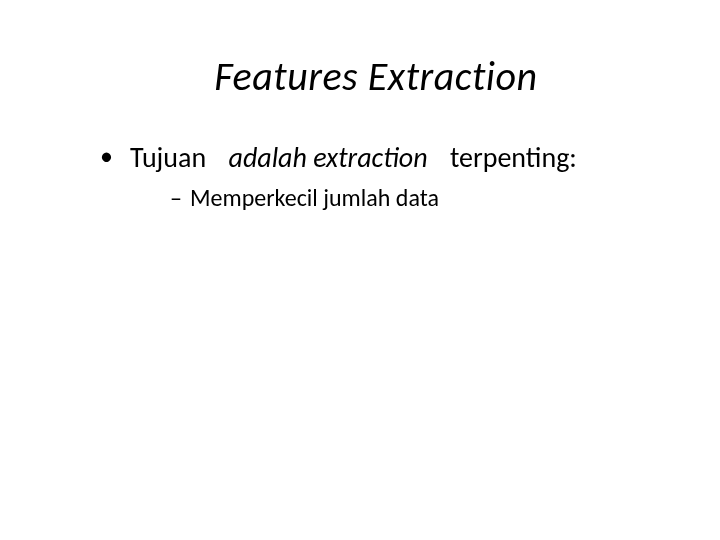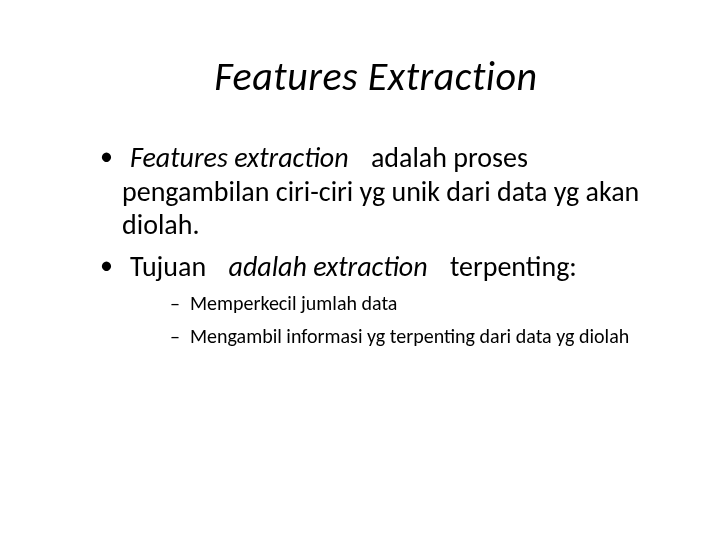--- a/index.html
+++ b/index.html
@@ -43,42 +43,38 @@
     }
     .italic {
       font-style: italic;
     }
     .sub-list {
       list-style: none;
       padding-left: 32px;
       margin-top: 6px;
     }
     .sub-item {
-      font-size: 20px;
+      font-size: 24px;
       line-height: 1.25;
       margin-bottom: 2px;
       position: relative;
       padding-left: 20px;
     }
     .sub-item::before {
       content: "–";
       position: absolute;
       left: 0;
       top: 0;
     }
   </style>
 </head>
 <body>
 
 <h1 class="title">Features Extraction</h1>
 
 <ul class="bullet-list">
   <li class="bullet-item">
-    <span class="italic">Features extraction</span><span> adalah proses pengambilan ciri-ciri yg unik dari data yg akan diolah.</span>
-  </li>
-  <li class="bullet-item">
     <span>Tujuan </span><span class="italic">adalah extraction</span><span> terpenting:</span>
     <ul class="sub-list">
       <li class="sub-item">Memperkecil jumlah data</li>
-      <li class="sub-item">Mengambil informasi yg terpenting dari data yg diolah</li>
     </ul>
   </li>
 </ul>
 
 </body></html>

